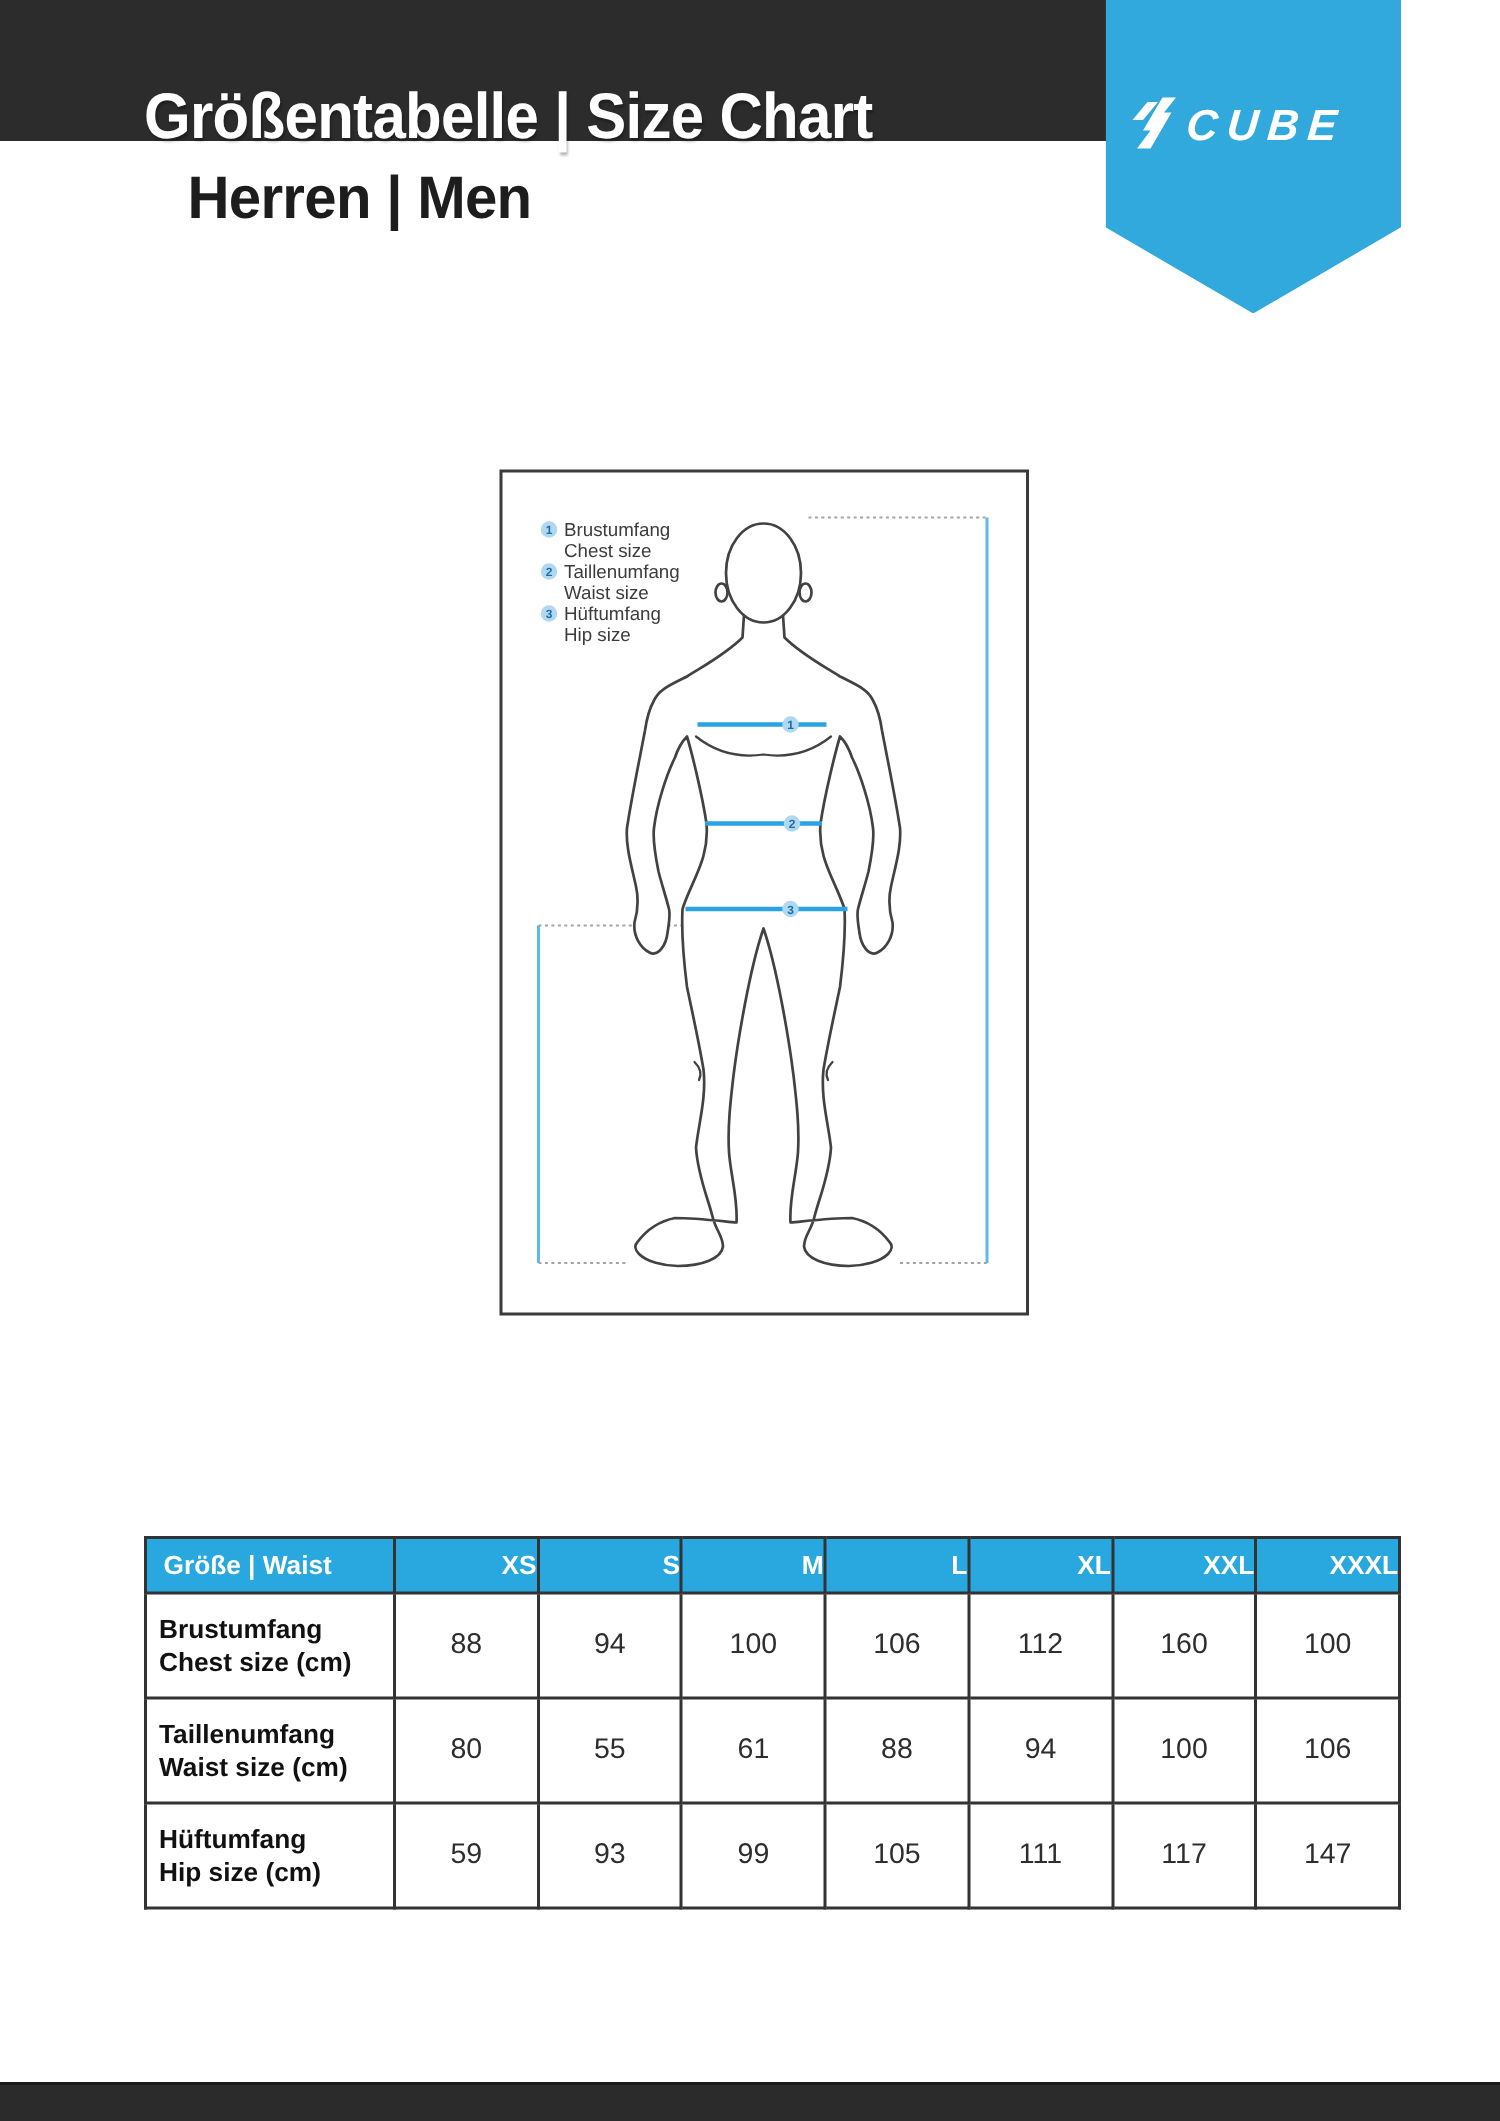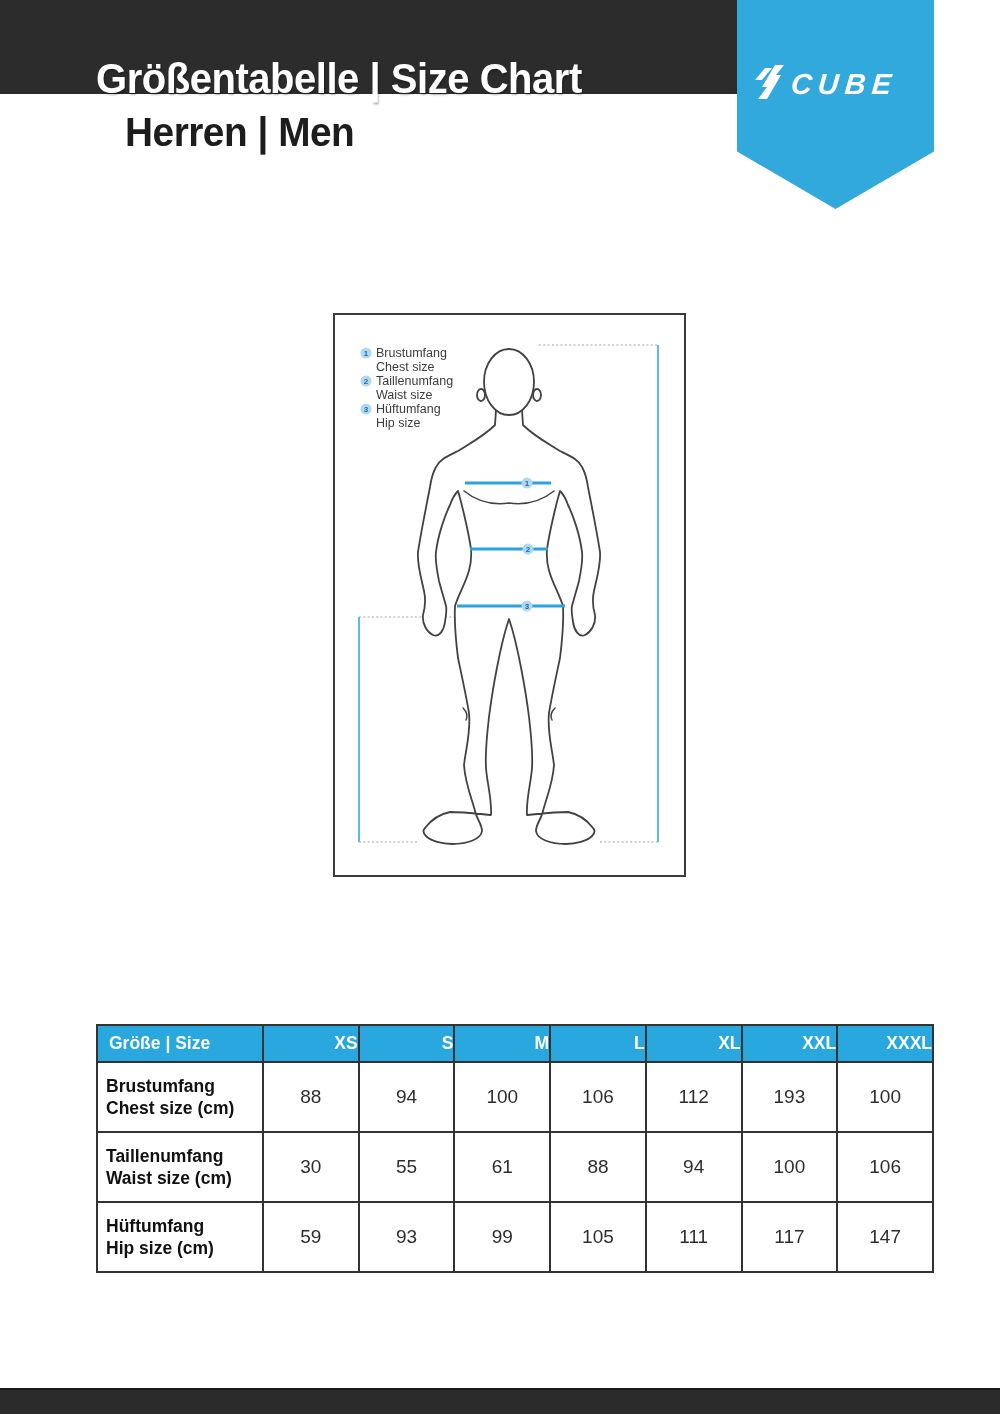--- a/index.html
+++ b/index.html
@@ -172,50 +172,50 @@
     <col>
       <col>
       <col>
       <col>
       <col>
       <col>
       <col>
   </colgroup>
   <thead>
     <tr>
-      <th class="label-col">Größe | Size</th>
+      <th class="label-col">Größe | Waist</th>
       <th>XS</th>
       <th>S</th>
       <th>M</th>
       <th>L</th>
       <th>XL</th>
       <th>XXL</th>
       <th>XXXL</th>
     </tr>
   </thead>
   <tbody>
     <tr>
       <td class="label">
         <div>Brustumfang</div>
         <div>Chest size (cm)</div>
       </td>
       <td class="val">88</td>
       <td class="val">94</td>
       <td class="val">100</td>
       <td class="val">106</td>
       <td class="val">112</td>
-      <td class="val">193</td>
+      <td class="val">160</td>
       <td class="val">100</td>
     </tr>
     <tr>
       <td class="label">
         <div>Taillenumfang</div>
         <div>Waist size (cm)</div>
       </td>
-      <td class="val">30</td>
+      <td class="val">80</td>
       <td class="val">55</td>
       <td class="val">61</td>
       <td class="val">88</td>
       <td class="val">94</td>
       <td class="val">100</td>
       <td class="val">106</td>
     </tr>
     <tr>
       <td class="label">
         <div>Hüftumfang</div>

